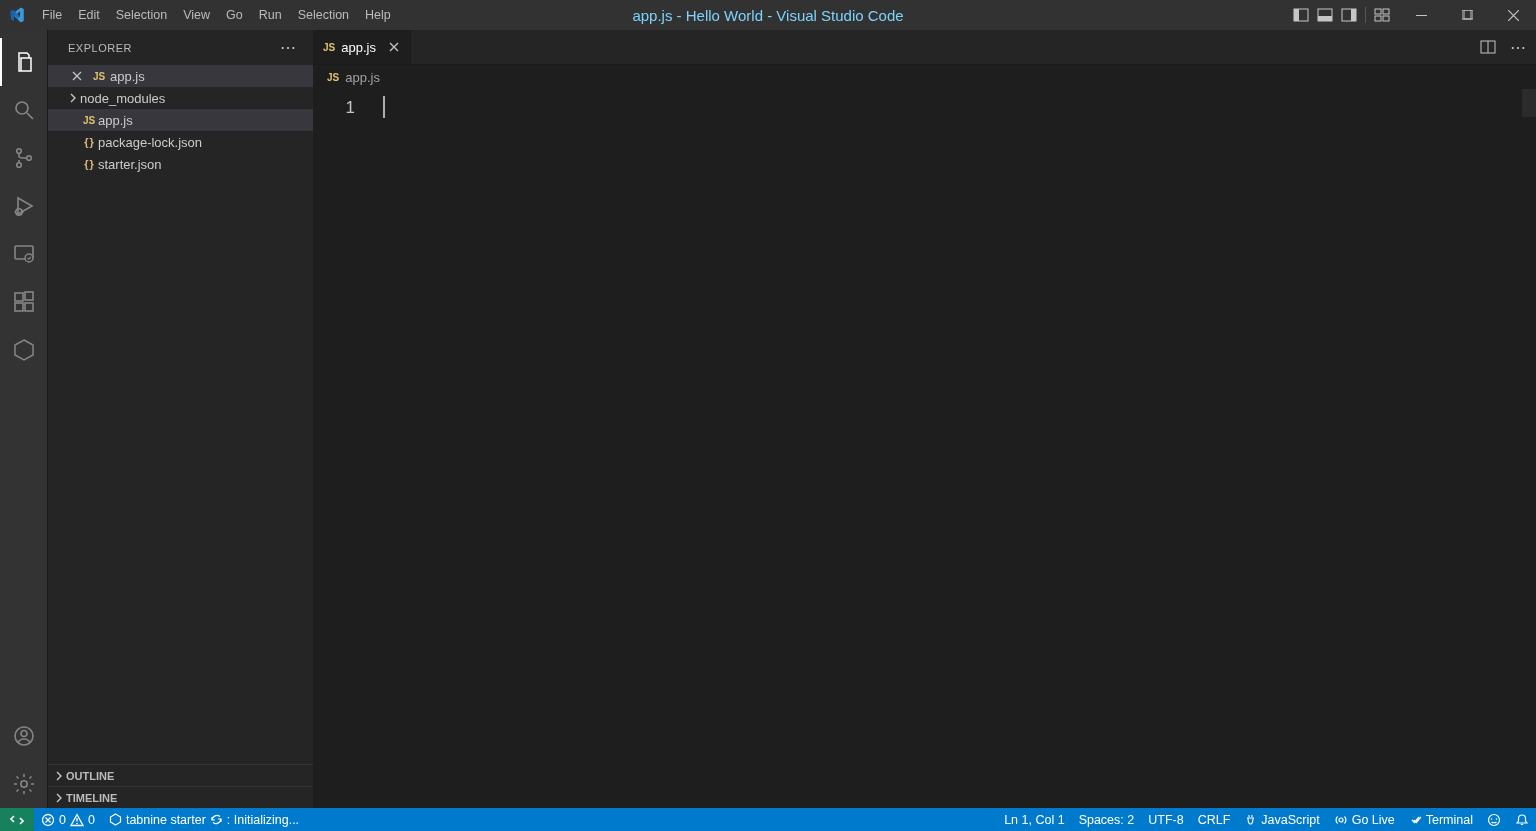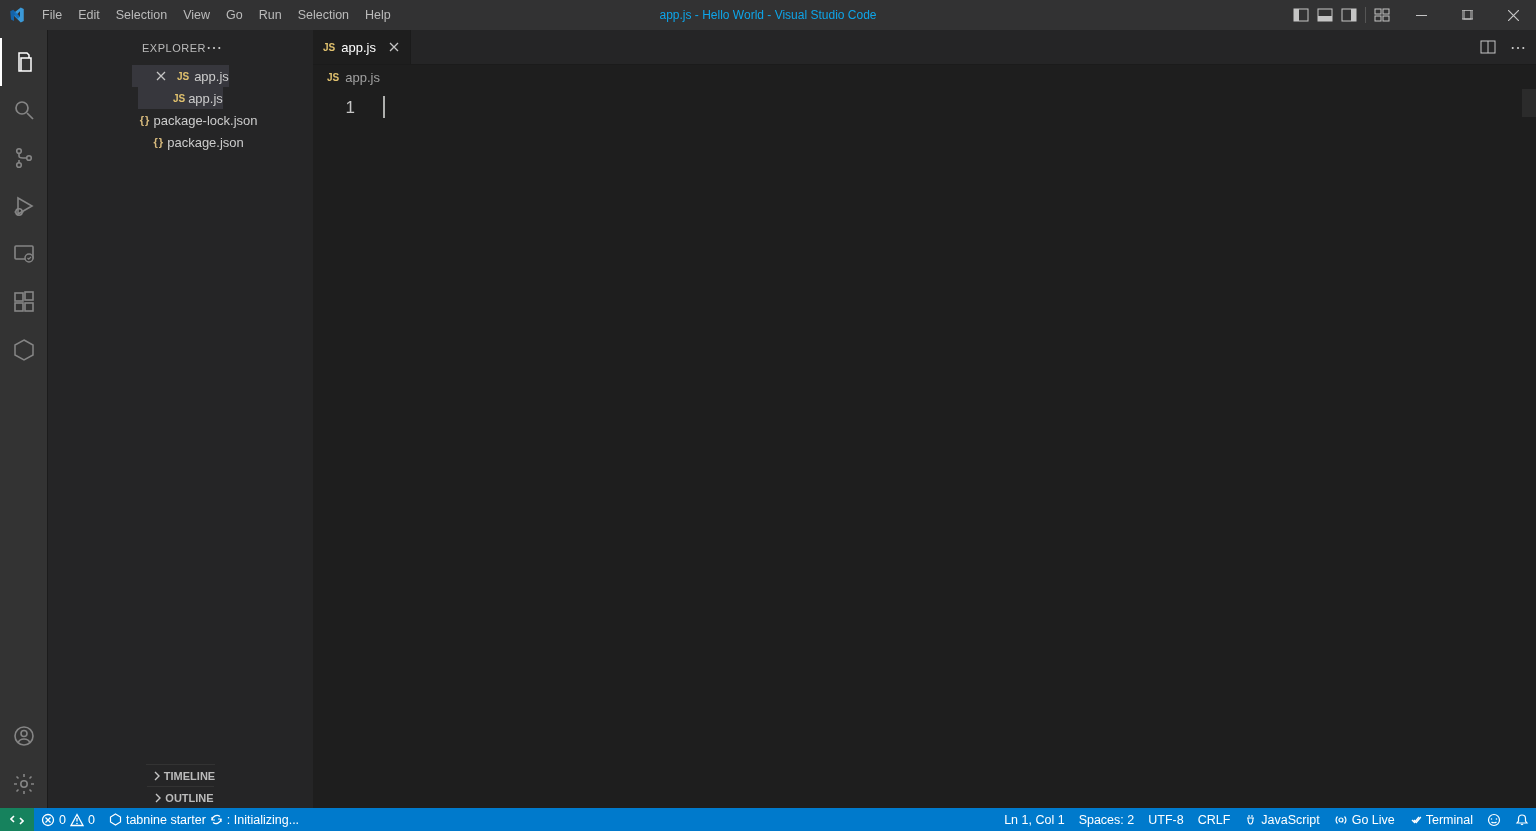--- a/index.html
+++ b/index.html
@@ -25,38 +25,38 @@
   }
   *{box-sizing:border-box;font-family:"Segoe UI","Helvetica Neue",Arial,sans-serif;}
   html,body{margin:0;padding:0;height:100%;width:100%;background:var(--bg);color:var(--text);overflow:hidden;}
   body{display:flex;flex-direction:column;width:1536px;height:831px;}
 
   
   .titlebar{height:30px;background:var(--titlebar);display:flex;align-items:center;font-size:12.5px;color:var(--text-muted);position:relative;}
   .titlebar .logo{width:34px;display:flex;justify-content:center;align-items:center;}
   .titlebar .menu{display:flex;}
   .titlebar .menu .menu-item{padding:0 8px;line-height:30px;cursor:default;}
-  .titlebar .title-center{position:absolute;left:50%;transform:translateX(-50%);font-size:12px;color:#0ea5e9;}
+  .titlebar .title-center{position:absolute;left:50%;transform:translateX(-50%);font-size:15px;color:#7dd3fc;}
   .titlebar .title-right{margin-left:auto;display:flex;align-items:center;height:100%;}
   .layout-icons{display:flex;gap:8px;align-items:center;padding-right:8px;}
   .layout-icons .divider{width:1px;height:16px;background:#555;}
   .win-controls{display:flex;}
   .win-controls div{width:46px;height:30px;display:flex;justify-content:center;align-items:center;}
 
   
   .main{flex:1;display:flex;min-height:0;}
 
   
   .activitybar{width:48px;background:var(--activitybar);display:flex;flex-direction:column;align-items:center;padding-top:8px;border-right:1px solid var(--border);}
   .activitybar .act-item{width:48px;height:48px;display:flex;justify-content:center;align-items:center;color:#858585;}
   .activitybar .act-item.active{color:#ffffff;border-left:2px solid #fff;}
   .activitybar .spacer{flex:1;}
   
   
-  .sidebar{width:265px;background:var(--sidebar);display:flex;flex-direction:column;color:var(--text-muted);font-size:13px;align-items:center;}
+  .sidebar{width:265px;background:var(--sidebar);display:flex;flex-direction:column;color:var(--text-muted);font-size:13px;}
   .sidebar-header{height:35px;display:flex;align-items:center;justify-content:space-between;padding:0 16px 0 20px;font-size:11px;letter-spacing:.5px;color:#bbbbbb;}
   .sidebar-header .dots{font-size:16px;letter-spacing:1px;color:#c5c5c5;}
   .section-header{display:flex;align-items:center;height:22px;padding-left:2px;font-weight:700;font-size:11px;letter-spacing:.3px;cursor:default;}
   .section-header .chev{width:16px;display:flex;justify-content:center;}
   .tree-row{display:flex;align-items:center;height:22px;padding-left:18px;cursor:default;}
   .tree-row.selected{background:var(--selected);}
   .tree-row .row-icon{width:22px;display:flex;justify-content:center;align-items:center;}
   .tree-row .chevspace{width:14px;display:flex;justify-content:center;}
   .tree-row .label{font-size:13px;color:var(--text);}
   .sidebar .filespace{flex:1;}
@@ -238,53 +238,61 @@
       <span class="row-icon">
           <svg width="12" height="12" viewBox="0 0 12 12">
             <path d="M2 2l8 8M10 2l-8 8" stroke="#c5c5c5" stroke-width="1.3"></path>
           </svg>
         </span>
       <span class="row-icon" style="color:var(--js-yellow);font-weight:700;font-size:10px;">JS</span>
       <span class="label">app.js</span>
     </div>
 
 
+    <div class="tree-row">
+      <span class="chevspace">
+          <svg width="12" height="12" viewBox="0 0 12 12">
+            <path d="M4 2l4 4-4 4" fill="none" stroke="#c5c5c5" stroke-width="1.4"></path>
+          </svg>
+        </span>
+      <span class="label">node_modules</span>
+    </div>
     <div class="tree-row selected">
       <span class="chevspace"></span>
       <span class="row-icon" style="color:var(--js-yellow);font-weight:700;font-size:10px;width:18px;">JS</span>
       <span class="label">app.js</span>
     </div>
     <div class="tree-row">
       <span class="chevspace"></span>
       <span class="row-icon" style="color:var(--json-yellow);font-weight:700;font-size:11px;width:18px;">{ }</span>
       <span class="label">package-lock.json</span>
     </div>
     <div class="tree-row">
       <span class="chevspace"></span>
       <span class="row-icon" style="color:var(--json-yellow);font-weight:700;font-size:11px;width:18px;">{ }</span>
-      <span class="label">package.json</span>
+      <span class="label">starter.json</span>
     </div>
 
     <div class="filespace"></div>
 
     <div class="collapsed-section">
       <span class="chev">
           <svg width="12" height="12" viewBox="0 0 12 12">
             <path d="M4 2l4 4-4 4" fill="none" stroke="#c5c5c5" stroke-width="1.4"></path>
           </svg>
         </span>
-      <span>TIMELINE</span>
+      <span>OUTLINE</span>
     </div>
     <div class="collapsed-section">
       <span class="chev">
           <svg width="12" height="12" viewBox="0 0 12 12">
             <path d="M4 2l4 4-4 4" fill="none" stroke="#c5c5c5" stroke-width="1.4"></path>
           </svg>
         </span>
-      <span>OUTLINE</span>
+      <span>TIMELINE</span>
     </div>
   </div>
 
   <div class="editorgroup">
     <div class="tabbar">
       <div class="tab">
         <span style="color:var(--js-yellow);font-weight:700;font-size:10px;">JS</span>
         <span>app.js</span>
         <span class="close">
             <svg width="12" height="12" viewBox="0 0 12 12">

